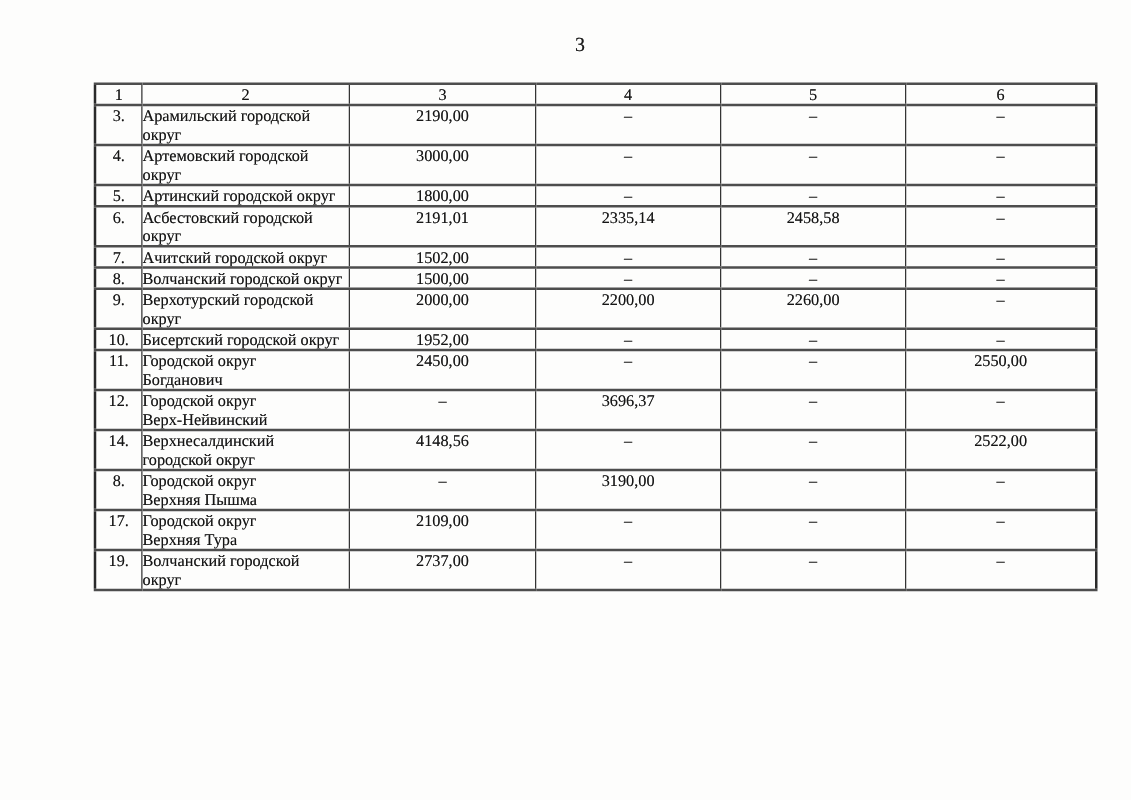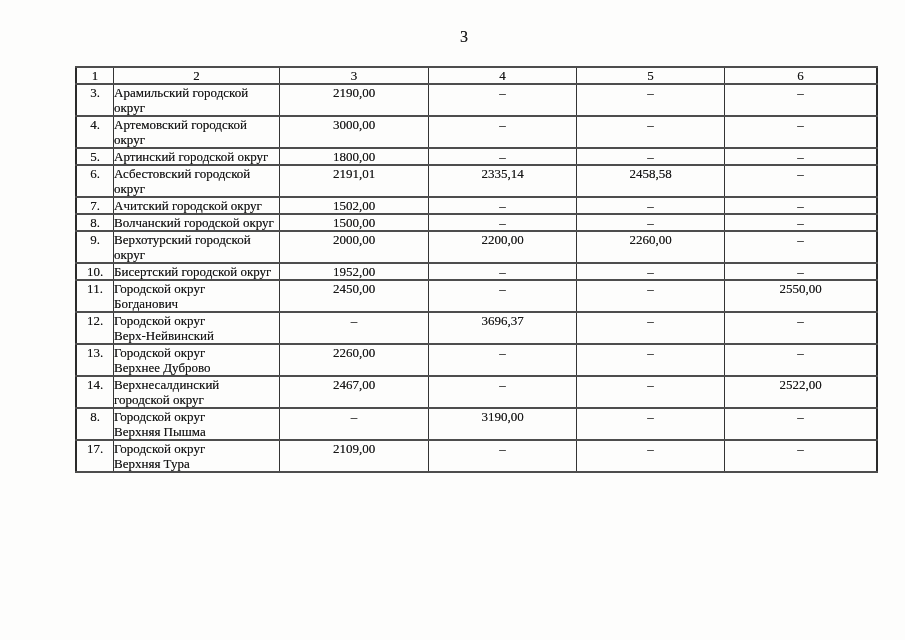--- a/index.html
+++ b/index.html
@@ -180,50 +180,50 @@
         <tr>
           <td class="c-num">12.</td>
           <td class="c-name">Городской округ
 Верх-Нейвинский</td>
           <td class="c-val">–</td>
           <td class="c-val">3696,37</td>
           <td class="c-val">–</td>
           <td class="c-val">–</td>
         </tr>
         <tr>
-          <td class="c-num">13.</td>
-          <td class="c-name">Городской округ
-Верхнее Дуброво</td>
-          <td class="c-val">2260,00</td>
-          <td class="c-val">–</td>
-          <td class="c-val">–</td>
-          <td class="c-val">–</td>
-        </tr>
-        <tr>
           <td class="c-num">14.</td>
           <td class="c-name">Верхнесалдинский
 городской округ</td>
-          <td class="c-val">2467,00</td>
+          <td class="c-val">4148,56</td>
           <td class="c-val">–</td>
           <td class="c-val">–</td>
           <td class="c-val">2522,00</td>
         </tr>
         <tr>
           <td class="c-num">8.</td>
           <td class="c-name">Городской округ
 Верхняя Пышма</td>
           <td class="c-val">–</td>
           <td class="c-val">3190,00</td>
           <td class="c-val">–</td>
           <td class="c-val">–</td>
         </tr>
         <tr>
           <td class="c-num">17.</td>
           <td class="c-name">Городской округ
 Верхняя Тура</td>
           <td class="c-val">2109,00</td>
+          <td class="c-val">–</td>
+          <td class="c-val">–</td>
+          <td class="c-val">–</td>
+        </tr>
+        <tr>
+          <td class="c-num">19.</td>
+          <td class="c-name">Волчанский городской
+округ</td>
+          <td class="c-val">2737,00</td>
           <td class="c-val">–</td>
           <td class="c-val">–</td>
           <td class="c-val">–</td>
         </tr>
       </tbody>
   </table>
 </div>
 
 </body></html>

